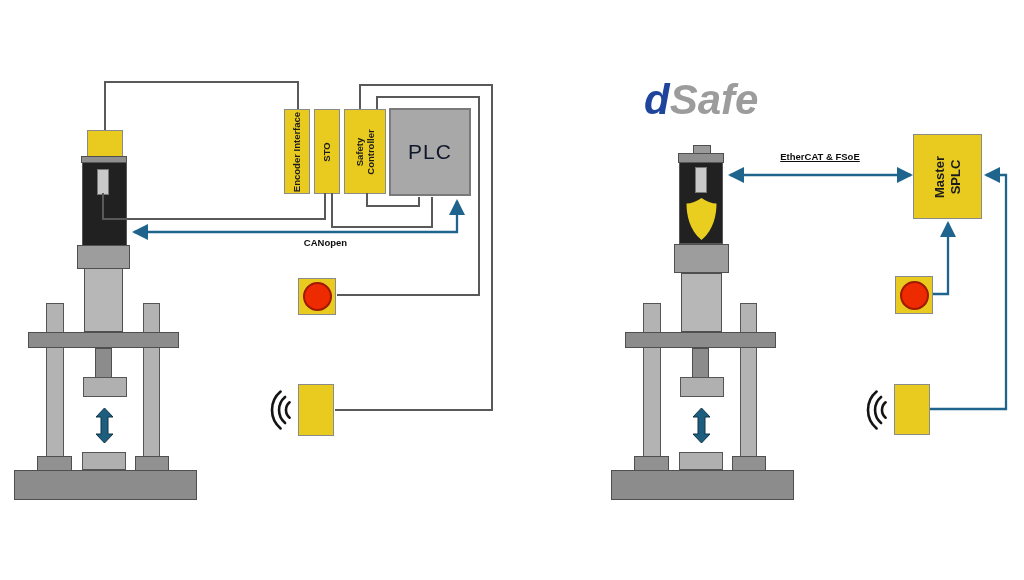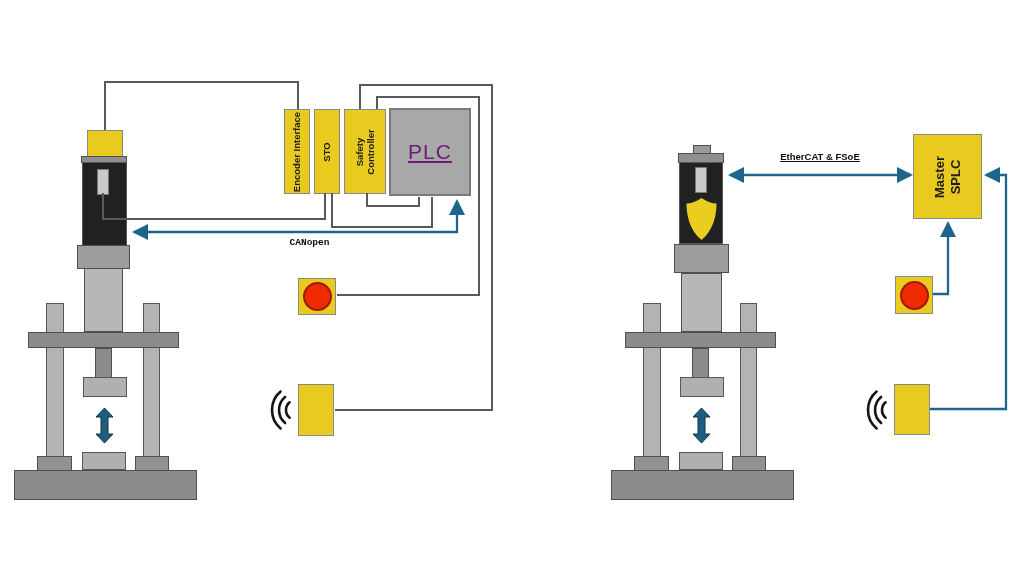--- a/index.html
+++ b/index.html
@@ -17,21 +17,21 @@
   .vlabel{
     position:absolute;left:50%;top:50%;
     transform:translate(-50%,-50%) rotate(-90deg);
     font-size:9.5px;font-weight:700;color:#1c1c1c;text-align:center;line-height:1.2;
     white-space:normal;
   }
   .vlabel.one{white-space:nowrap;}
   .plcbox{
     position:absolute;background:#a8a8a8;border:2px solid #7a7a7a;box-sizing:border-box;z-index:3;
     display:flex;align-items:center;justify-content:center;
-    font-size:21px;color:#701a75;letter-spacing:1px;text-decoration:underline;
+    font-size:21px;color:#0f172a;letter-spacing:1px;
   }
   .splc-label{font-size:13px;font-weight:600;width:62px;}
   
   .act{position:absolute;z-index:3;}
   .p{position:absolute;box-sizing:border-box;border:1.5px solid #4f4f4f;}
   .yel{background:#e8cb1e;border-color:#8a8a8a;}
   .band{background:#8f8f8f;}
   .body{background:#212121;border-color:#565656;}
   .win{background:#c9c9c9;border:1px solid #787878;}
   .collar{background:#9d9d9d;}
@@ -128,22 +128,25 @@
     <div class="estop-btn"></div>
   </div>
 
   <svg class="arcs" style="left:260px;top:384px;" width="37" height="52" viewBox="0 0 37 52">
     <path d="M 29.6 18.3 A 10 10 0 0 0 29.6 33.7" fill="none" stroke="#141414" stroke-width="2.6" stroke-linecap="round"></path>
     <path d="M 25.1 13 A 17 17 0 0 0 25.1 39" fill="none" stroke="#141414" stroke-width="2.6" stroke-linecap="round"></path>
     <path d="M 20.6 7.6 A 24 24 0 0 0 20.6 44.4" fill="none" stroke="#141414" stroke-width="2.6" stroke-linecap="round"></path>
   </svg>
   <div class="wbox" style="left:298px;top:384px;width:36px;height:52px;"></div>
 
-  <div class="buslabel" style="left:282px;top:237px;width:55px;font-family:Liberation Mono, monospace;">CANopen</div>
+  <div class="buslabel" style="left:298px;top:237px;width:55px;">CANopen</div>
 
+  <div id="dsafe-title">
+    <span class="td">d</span><span class="ts">Safe</span>
+  </div>
 
   <div class="act" style="left:674px;top:145px;width:55px;height:187px;">
     <div class="p cap" style="left:19px;top:0;width:18px;height:9px;"></div>
     <div class="p band" style="left:4px;top:8px;width:46px;height:10px;"></div>
     <div class="p body" style="left:5px;top:17px;width:44px;height:82px;"></div>
     <div class="p win" style="left:21px;top:22px;width:12px;height:26px;"></div>
     <svg class="abs" style="left:11px;top:52px;" width="33" height="44" viewBox="0 0 33 44">
       <path d="M 16.5 1 C 12 4.5 6 6.5 1.5 6.5 C 1.5 17 4 33 16.5 43 C 29 33 31.5 17 31.5 6.5 C 27 6.5 21 4.5 16.5 1 Z" fill="#e9ce1f"></path>
     </svg>
     <div class="p collar" style="left:0;top:99px;width:55px;height:29px;"></div>

